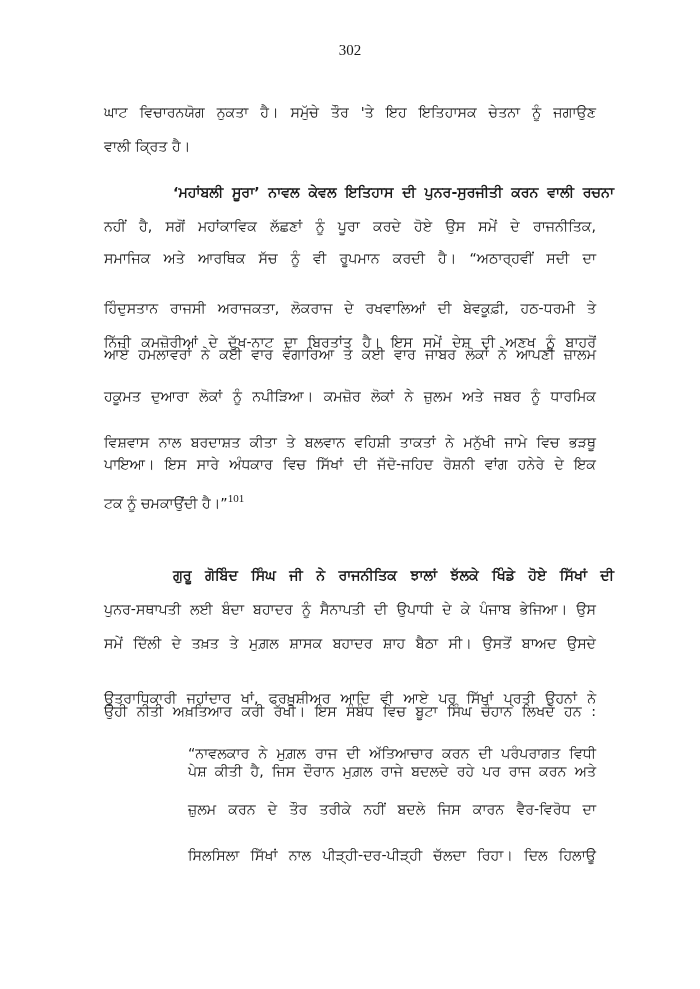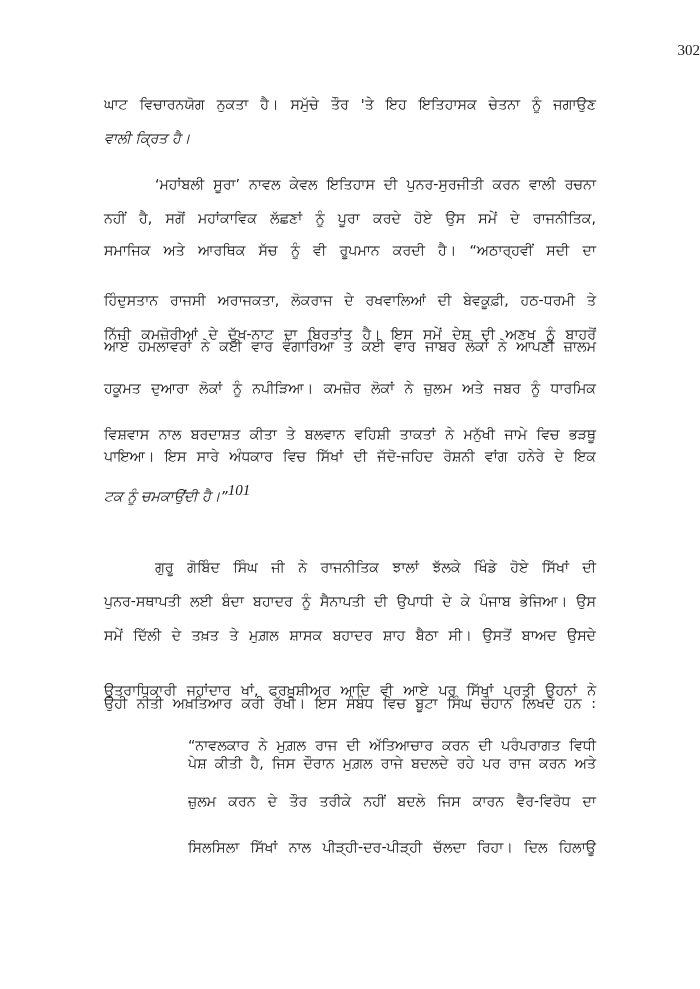--- a/index.html
+++ b/index.html
@@ -13,40 +13,41 @@
       position: relative;
       overflow: hidden;
       color: #1a1a1a;
       font-family: "DejaVu Sans", "Liberation Sans", sans-serif;
     }
     .page-number {
       position: absolute;
       top: 42px;
       left: 0;
       width: 700px;
-      text-align: right;
+      text-align: center;
       font-family: "Liberation Serif", "DejaVu Serif", serif;
       font-size: 15px;
     }
     .line {
       position: absolute;
       left: 104px;
       width: 492px;
       font-size: 14.2px;
       white-space: nowrap;
       text-align: justify;
       text-align-last: justify;
       line-height: 20px;
+      margin-top: 8px;
     }
-    .line.last { text-align-last: left; font-style: italic; }
-    .line.indent { left: 155px; width: 441px; }
+    .line.last { text-align-last: left; }
+    .line.indent { left: 173px; width: 441px; font-weight: bold; }
     .line.quote { left: 188px; width: 408px; }
     .sup {
       font-family: "Liberation Serif", "DejaVu Serif", serif;
-      font-size: 15px;
+      font-size: 11px;
       vertical-align: super;
     }
   </style>
 </head>
 <body>
 
 <div>
   <div class="page-number">302</div>
 
   <div class="line" style="top:94px">ਘਾਟ ਵਿਚਾਰਨਯੋਗ ਨੁਕਤਾ ਹੈ। ਸਮੁੱਚੇ ਤੌਰ 'ਤੇ ਇਹ ਇਤਿਹਾਸਕ ਚੇਤਨਾ ਨੂੰ ਜਗਾਉਣ</div>

